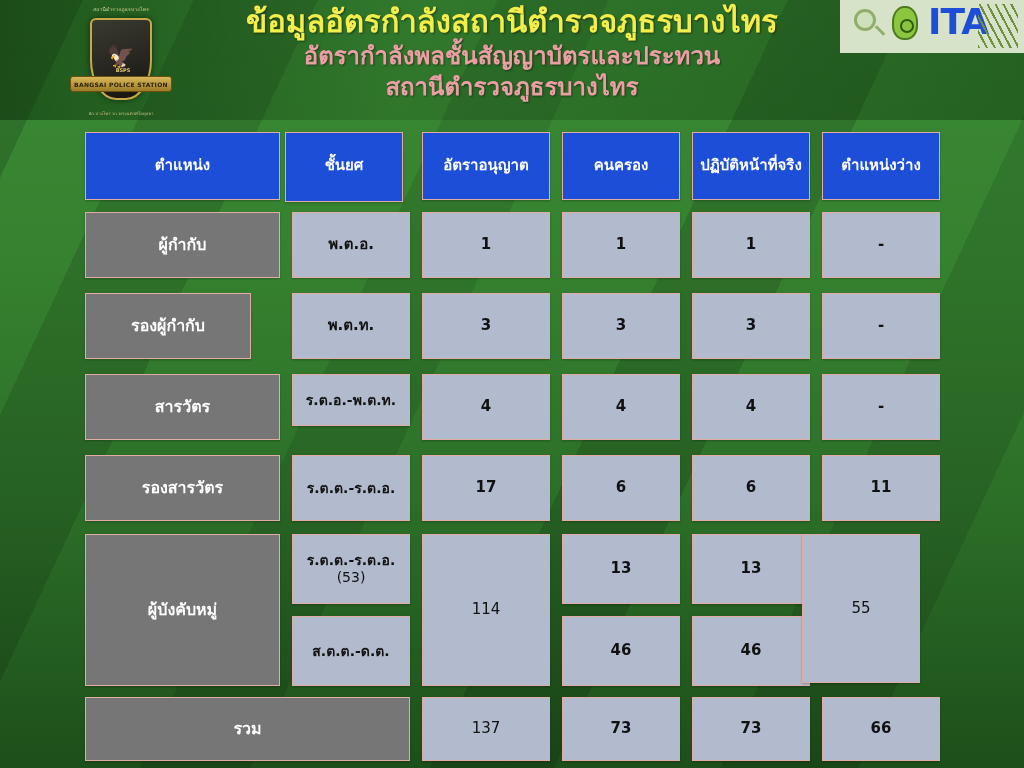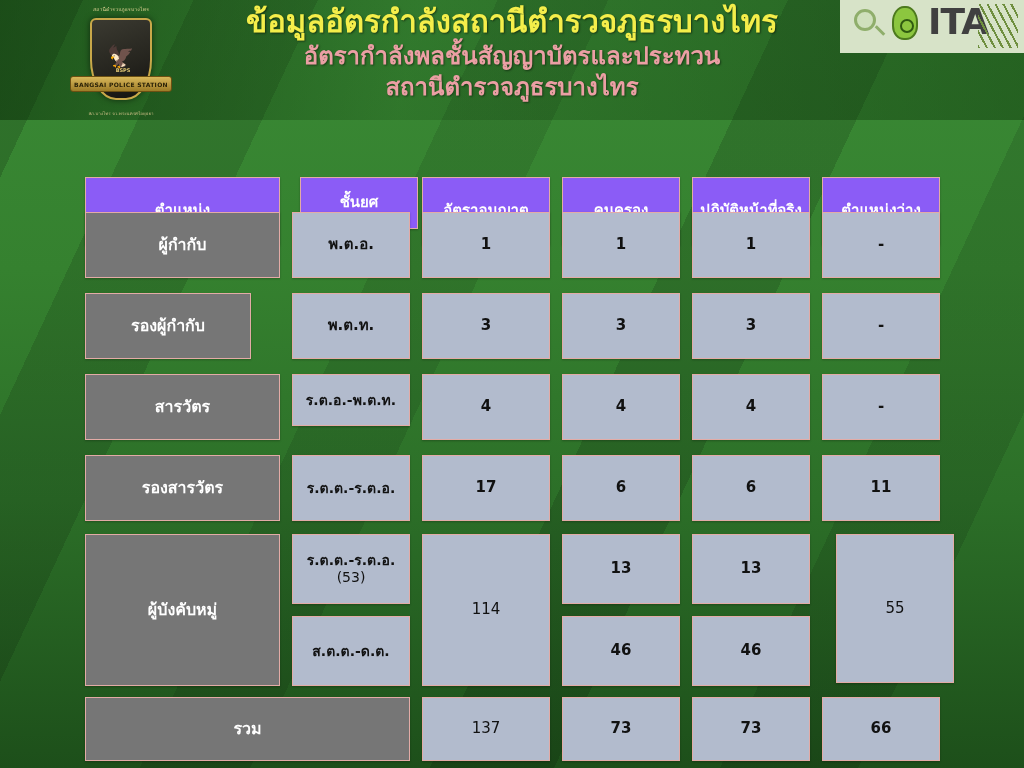--- a/index.html
+++ b/index.html
@@ -143,21 +143,21 @@
     background: #8cc63f;
     border-radius: 12px 12px 12px 12px / 16px 16px 14px 14px;
     border: 2px solid #4d7a1e;
   }
   .ita-logo .shield-sm::after {
     content: ""; position: absolute; left: 6px; top: 11px;
     width: 10px; height: 10px; border: 2px solid #2f5a10; border-radius: 50%;
   }
   .ita-logo .ita-text {
     position: absolute; left: 88px; top: 4px;
-    font-size: 36px; font-weight: bold; color: #404040;
+    font-size: 36px; font-weight: bold; color: #1d4ed8;
     letter-spacing: -1px; line-height: 1;
   }
   .ita-logo .ita-slash {
     position: absolute; right: 6px; top: 4px;
     width: 40px; height: 44px;
     background: repeating-linear-gradient(62deg, #6f8f3f 0 2px, transparent 2px 7px);
   }
 
   
   .table {
@@ -173,25 +173,24 @@
     display: flex;
     align-items: center;
     justify-content: center;
     text-align: center;
     padding: 2px 4px;
     line-height: 1.18;
     box-shadow: 0 1px 2px rgba(0,0,0,.25);
   }
 
   .cell.head {
-    background: #8b5cf6;
+    background: #1d4ed8;
     color: #ffffff;
     font-weight: bold;
     font-size: 15px;
-    margin-top: 45px;
   }
   .cell.rowlabel {
     background: #767676;
     color: #ffffff;
     font-weight: bold;
     font-size: 16px;
   }
   .cell.data {
     background: #b2bbcd;
     color: #111111;
@@ -236,21 +235,21 @@
     <div class="shield-sm"></div>
     <div class="ita-text">ITA</div>
     <div class="ita-slash"></div>
   </div>
 
 </div>
 
 <div class="table">
 
   <div class="cell head" style="left:85px;  top:4px;  width:195px; height:68px;">ตำแหน่ง</div>
-  <div class="cell head" style="left:300px; top:4px;  width:118px; height:52px;">ชั้นยศ</div>
+  <div class="cell head" style="left:285px; top:4px;  width:118px; height:70px;font-family:Liberation Mono, monospace;">ชั้นยศ</div>
   <div class="cell head" style="left:422px; top:4px;  width:128px; height:68px;">อัตราอนุญาต</div>
   <div class="cell head" style="left:562px; top:4px;  width:118px; height:68px;">คนครอง</div>
   <div class="cell head" style="left:692px; top:4px;  width:118px; height:68px;">ปฏิบัติหน้าที่จริง</div>
   <div class="cell head" style="left:822px; top:4px;  width:118px; height:68px;">ตำแหน่งว่าง</div>
 
   <div class="cell rowlabel" style="left:85px;  top:84px; width:195px; height:66px;">ผู้กำกับ</div>
   <div class="cell data" style="left:292px; top:84px; width:118px; height:66px;">พ.ต.อ.</div>
   <div class="cell data" style="left:422px; top:84px; width:128px; height:66px;">1</div>
   <div class="cell data" style="left:562px; top:84px; width:118px; height:66px;">1</div>
   <div class="cell data" style="left:692px; top:84px; width:118px; height:66px;">1</div>
@@ -286,21 +285,21 @@
   <div class="cell data" style="left:292px; top:488px; width:118px; height:70px; font-size:14px;">ส.ต.ต.-ด.ต.</div>
 
   <div class="cell data span" style="left:422px; top:406px; width:128px; height:152px;">114</div>
 
   <div class="cell data" style="left:562px; top:406px; width:118px; height:70px;">13</div>
   <div class="cell data" style="left:562px; top:488px; width:118px; height:70px;">46</div>
 
   <div class="cell data" style="left:692px; top:406px; width:118px; height:70px;">13</div>
   <div class="cell data" style="left:692px; top:488px; width:118px; height:70px;">46</div>
 
-  <div class="cell data span" style="left:836px; top:406px; width:118px; height:149px;">55</div>
+  <div class="cell data span" style="left:802px; top:406px; width:118px; height:149px;">55</div>
 
   <div class="cell rowlabel" style="left:85px;  top:569px; width:325px; height:64px;">รวม</div>
   <div class="cell data plain" style="left:422px; top:569px; width:128px; height:64px;">137</div>
   <div class="cell data" style="left:562px; top:569px; width:118px; height:64px;">73</div>
   <div class="cell data" style="left:692px; top:569px; width:118px; height:64px;">73</div>
   <div class="cell data" style="left:822px; top:569px; width:118px; height:64px;">66</div>
 
 </div>
 
 </body></html>

